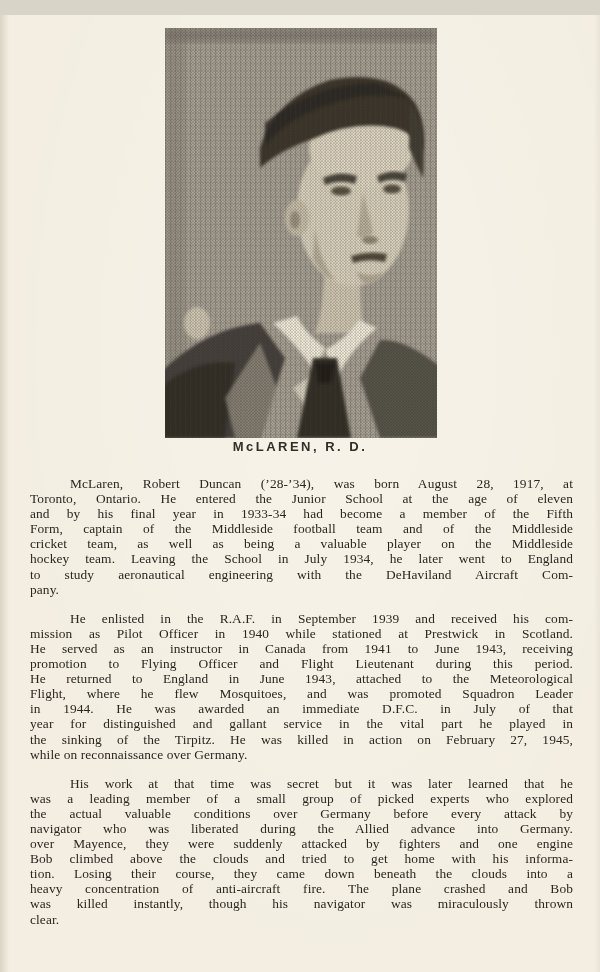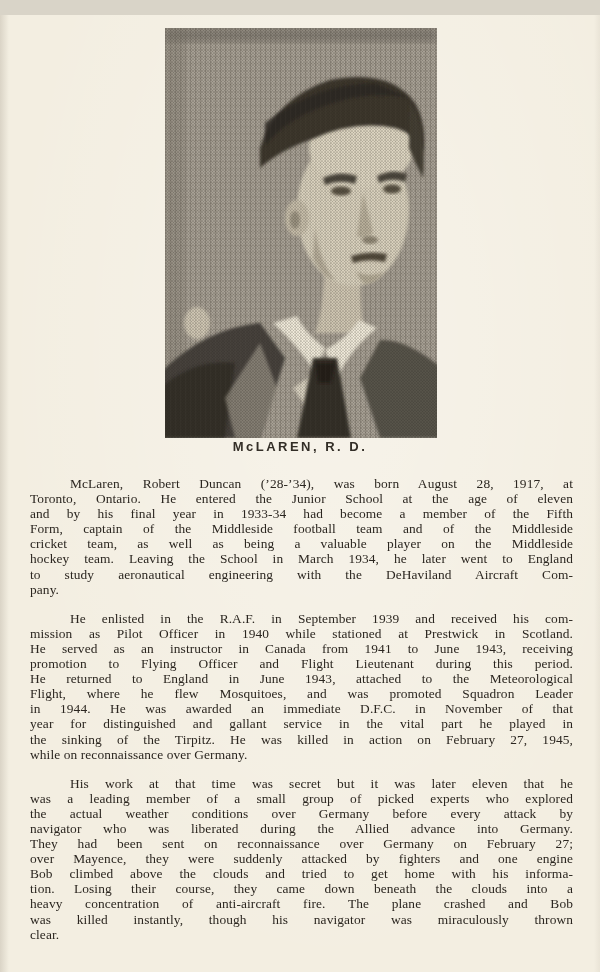--- a/index.html
+++ b/index.html
@@ -121,42 +121,41 @@
 
   <div class="caption">McLAREN, R. D.</div>
 
   <div class="body-text">
       <div class="para">
         <div class="line first"><b>McLaren, Robert Duncan</b><span> (’28-’34), was born August 28, 1917, at</span></div>
         <div class="line">Toronto, Ontario. He entered the Junior School at the age of eleven</div>
         <div class="line">and by his final year in 1933-34 had become a member of the Fifth</div>
         <div class="line">Form, captain of the Middleside football team and of the Middleside</div>
         <div class="line">cricket team, as well as being a valuable player on the Middleside</div>
-        <div class="line">hockey team. Leaving the School in March 1934, he later went to England</div>
+        <div class="line">hockey team. Leaving the School in July 1934, he later went to England</div>
         <div class="line">to study aeronautical engineering with the DeHaviland Aircraft Com-</div>
         <div class="line last">pany.</div>
       </div>
       <div class="para">
         <div class="line first">He enlisted in the R.A.F. in September 1939 and received his com-</div>
         <div class="line">mission as Pilot Officer in 1940 while stationed at Prestwick in Scotland.</div>
         <div class="line">He served as an instructor in Canada from 1941 to June 1943, receiving</div>
         <div class="line">promotion to Flying Officer and Flight Lieutenant during this period.</div>
         <div class="line">He returned to England in June 1943, attached to the Meteorological</div>
         <div class="line">Flight, where he flew Mosquitoes, and was promoted Squadron Leader</div>
-        <div class="line">in 1944.  He was awarded an immediate D.F.C. in November of that</div>
+        <div class="line">in 1944.  He was awarded an immediate D.F.C. in July of that</div>
         <div class="line">year for distinguished and gallant service in the vital part he played in</div>
         <div class="line">the sinking of the Tirpitz.  He was killed in action on February 27, 1945,</div>
         <div class="line last">while on reconnaissance over Germany.</div>
       </div>
       <div class="para">
-        <div class="line first">His work at that time was secret but it was later eleven that he</div>
+        <div class="line first">His work at that time was secret but it was later learned that he</div>
         <div class="line">was a leading member of a small group of picked experts who explored</div>
-        <div class="line">the actual weather conditions over Germany before every attack by</div>
+        <div class="line">the actual valuable conditions over Germany before every attack by</div>
         <div class="line">navigator who was liberated during the Allied advance into Germany.</div>
-        <div class="line">They had been sent on reconnaissance over Germany on February 27;</div>
         <div class="line">over Mayence, they were suddenly attacked by fighters and one engine</div>
         <div class="line">Bob climbed above the clouds and tried to get home with his informa-</div>
         <div class="line">tion.  Losing their course, they came down beneath the clouds into a</div>
         <div class="line">heavy concentration of anti-aircraft fire.  The plane crashed and Bob</div>
         <div class="line">was killed instantly, though his navigator was miraculously thrown</div>
         <div class="line last">clear.</div>
       </div>
     </div>
 
 </div>

